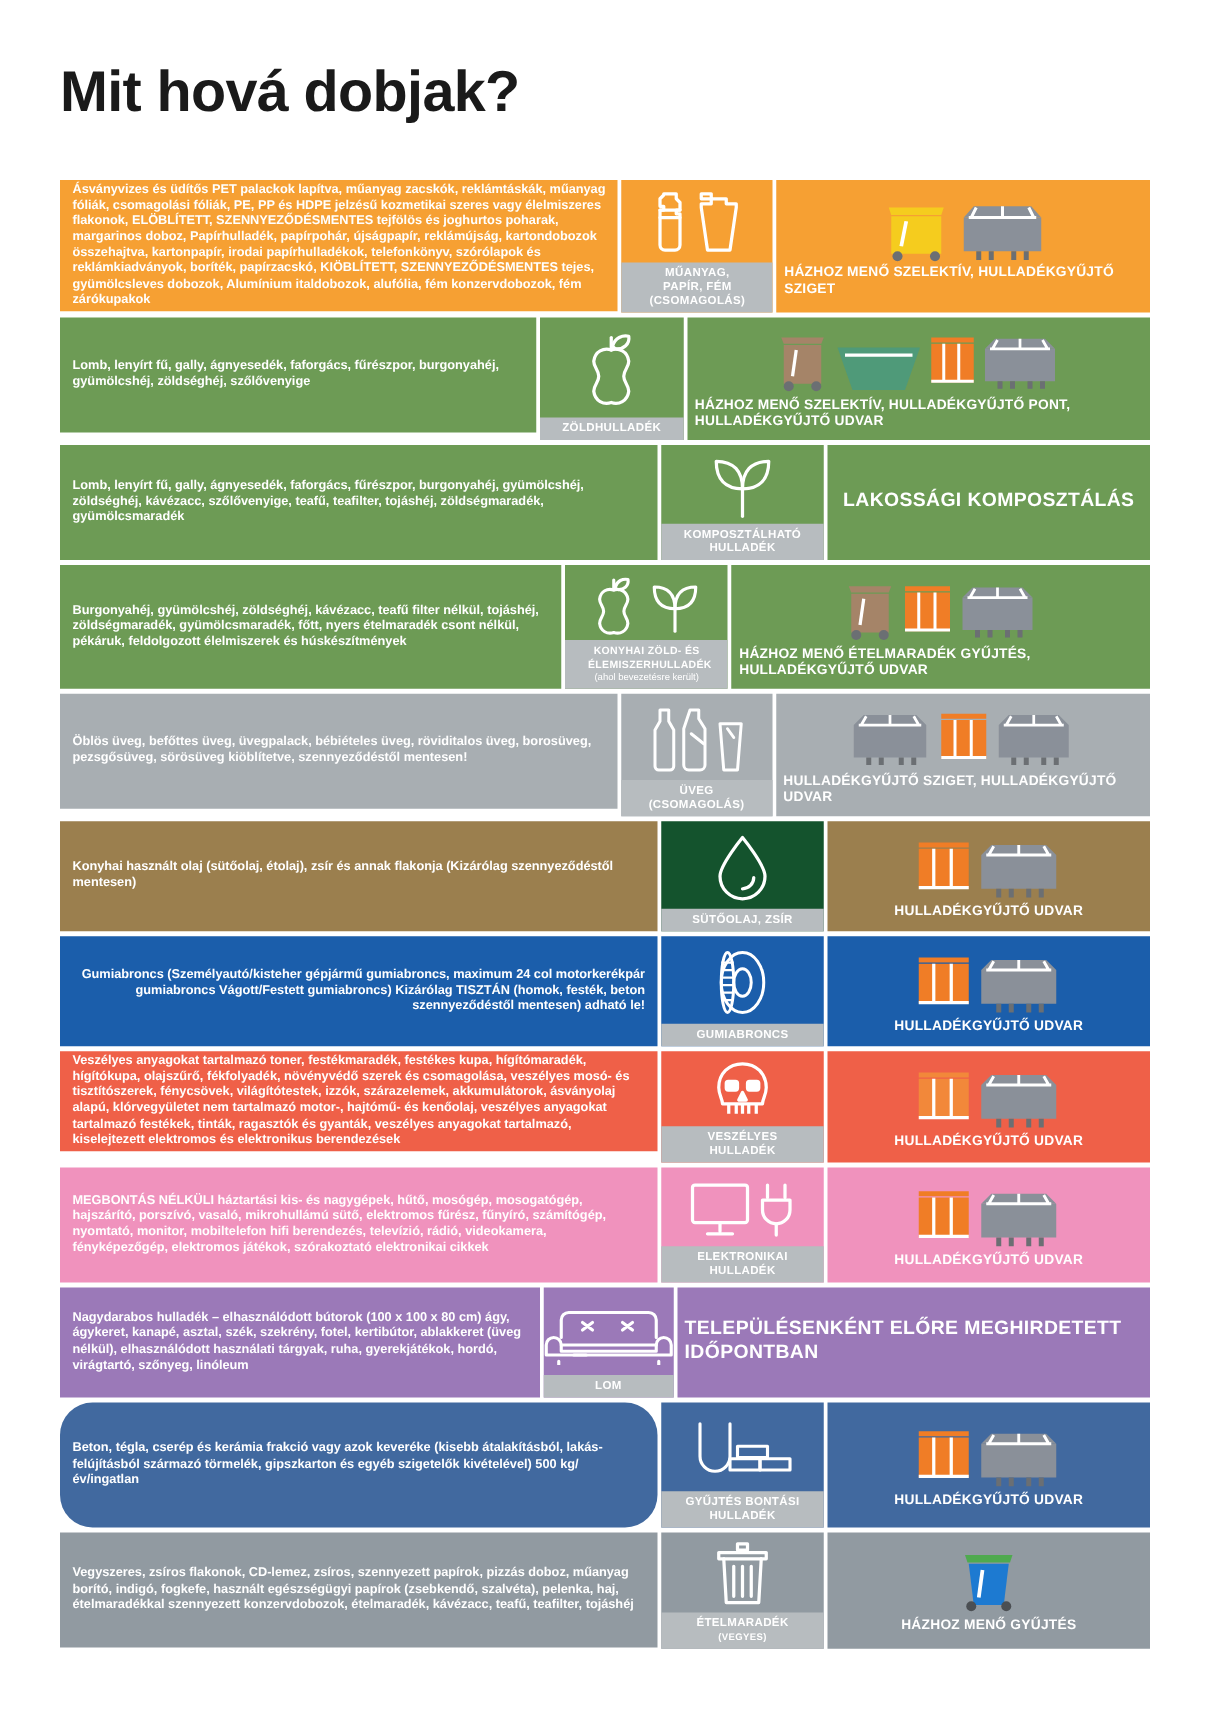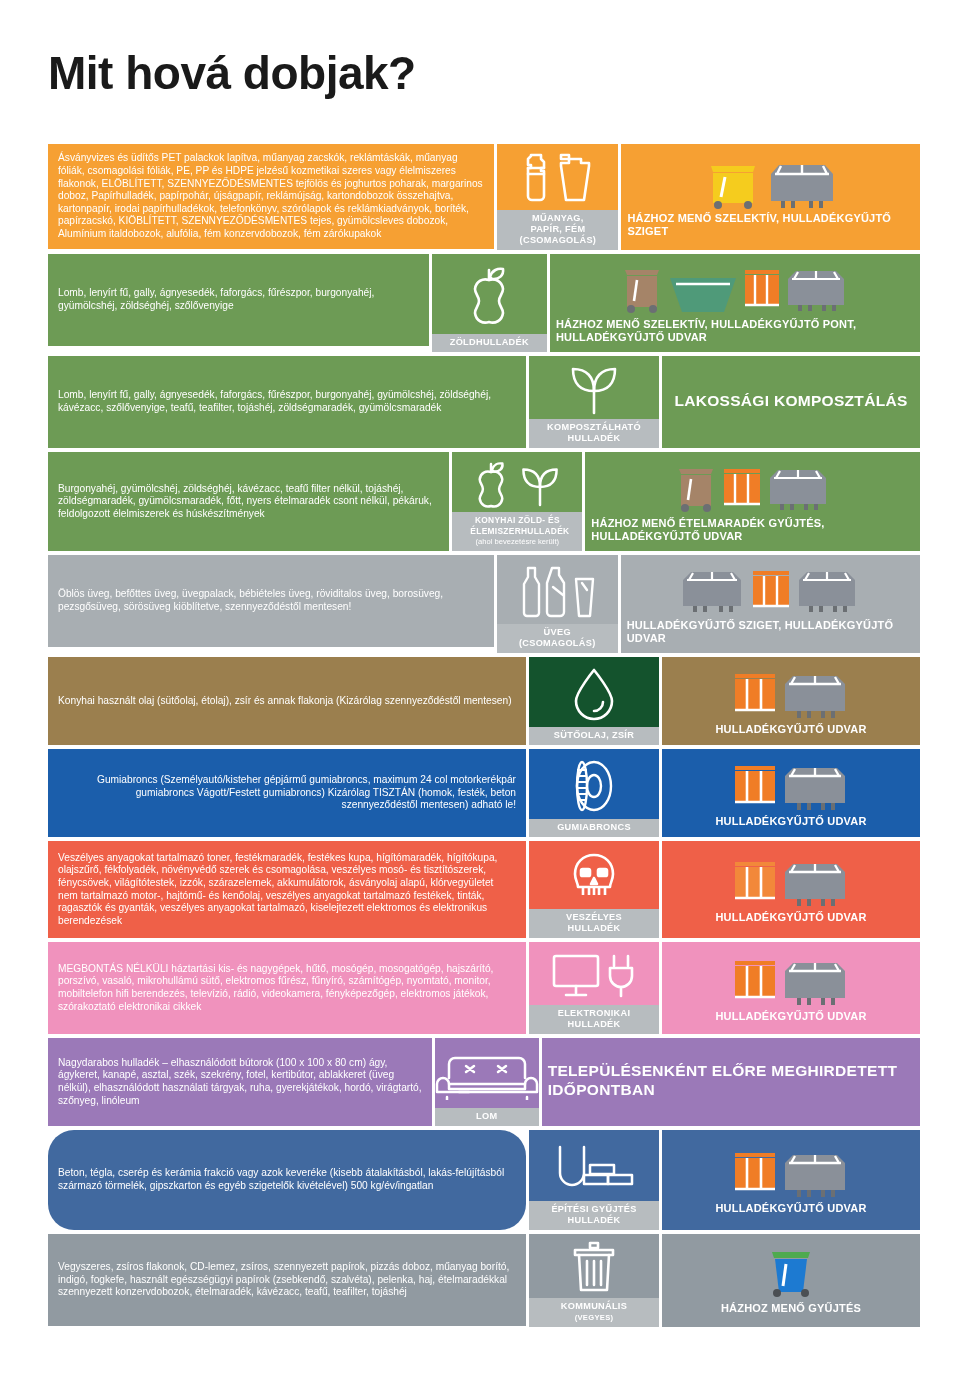--- a/index.html
+++ b/index.html
@@ -36,20 +36,21 @@
   .col-desc {
     width: 478px;
     display: flex;
     align-items: center;
     padding: 8px 10px 8px 10px;
   }
   .col-desc p {
     color: #ffffff;
     font-size: 10.2px;
     line-height: 12.6px;
+    font-weight: bold;
   }
 
   .col-icon {
     width: 130px;
     margin-left: 3px;
     position: relative;
     display: flex;
     flex-direction: column;
     align-items: center;
     justify-content: flex-end;
@@ -432,21 +433,21 @@
             <rect x="40" y="42" width="4" height="7" fill="#6b6f73"></rect>
                 <rect x="50" y="42" width="4" height="7" fill="#6b6f73"></rect>
           </g>
             </svg>
         </div>
         <div class="dest-label">HULLADÉKGYŰJTŐ UDVAR</div>
       </div>
     </div>
 
     <div class="row">
-      <div class="col-desc" style="background:#ef6048;height:97px;">
+      <div class="col-desc" style="background:#ef6048;height:80px;">
         <p>Veszélyes anyagokat tartalmazó toner, festékmaradék, festékes kupa, hígítómaradék, hígítókupa, olajszűrő, fékfolyadék, növényvédő szerek és csomagolása, veszélyes mosó- és tisztítószerek, fénycsövek, világítótestek, izzók, szárazelemek, akkumulátorok, ásványolaj alapú, klórvegyületet nem tartalmazó motor-, hajtómű- és kenőolaj, veszélyes anyagokat tartalmazó festékek, tinták, ragasztók és gyanták, veszélyes anyagokat tartalmazó, kiselejtezett elektromos és elektronikus berendezések</p>
       </div>
       <div class="col-icon" style="background:#ef6048;">
         <div class="icon-art">
           <svg width="52" height="52" viewBox="0 0 52 52">
               <g fill="none" stroke="#fff" stroke-width="2.6" stroke-linejoin="round">
             <path d="M26 4C15 4 7 12 7 23c0 6 3 9 3 13h32c0-4 3-7 3-13C45 12 37 4 26 4z"></path>
             <rect x="13" y="18" width="9" height="7" rx="1.6" fill="#fff"></rect>
             <rect x="30" y="18" width="9" height="7" rx="1.6" fill="#fff"></rect>
             <path d="M26 27l-3 6h6z" fill="#fff"></path>
@@ -556,21 +557,21 @@
         <div class="icon-art">
           <svg width="96" height="50" viewBox="0 0 96 50">
               <g fill="none" stroke="#fff" stroke-width="2.5" stroke-linejoin="round" stroke-linecap="round">
             <path d="M14 4v26a12 12 0 0 0 12 12 12 12 0 0 0 12-12V4"></path>
             <rect x="44" y="22" width="24" height="9"></rect>
             <rect x="38" y="32" width="24" height="9"></rect>
             <rect x="62" y="32" width="24" height="9"></rect>
           </g>
             </svg>
         </div>
-        <div class="icon-label">ÉPÍTÉSI GYŰJTÉS HULLADÉK</div>
+        <div class="icon-label">GYŰJTÉS BONTÁSI HULLADÉK</div>
       </div>
       <div class="col-dest" style="background:#41699f;">
         <div class="dest-art">
           <svg width="48" height="52" viewBox="0 0 48 52">
               <g>
             <rect x="4" y="5" width="40" height="4" fill="#f07d26"></rect>
             <rect x="4" y="10" width="40" height="32" fill="#f07d26"></rect>
             <path d="M16 10v32M30 10v32M4 41h40" stroke="#fff" stroke-width="2.6" fill="none"></path>
           </g>
             </svg>
@@ -599,21 +600,21 @@
           <svg width="50" height="56" viewBox="0 0 50 56">
               <g fill="none" stroke="#fff" stroke-width="2.6" stroke-linejoin="round" stroke-linecap="round">
             <path d="M21 3h8v5h-8z"></path>
             <path d="M6 10h38v5H6z"></path>
             <path d="M10 15l2 35h26l2-35"></path>
             <path d="M18 21v24M25 21v24M32 21v24"></path>
           </g>
             </svg>
         </div>
         <div class="icon-label">
-          <span>KOMMUNÁLIS</span>
+          <span>ÉTELMARADÉK</span>
           <span style="font-size:7.6px">(VEGYES)</span>
         </div>
       </div>
       <div class="col-dest" style="background:#919aa1;">
         <div class="dest-art">
           <svg width="54" height="54" viewBox="0 0 54 54">
               <g>
             <path d="M8 6h38l-2 6H10z" fill="#4faa4f"></path>
             <path d="M11 13h32l-4 33H15z" fill="#1d7ad1"></path>
             <path d="M22 18l-3 22" stroke="#fff" stroke-width="3" fill="none"></path>

